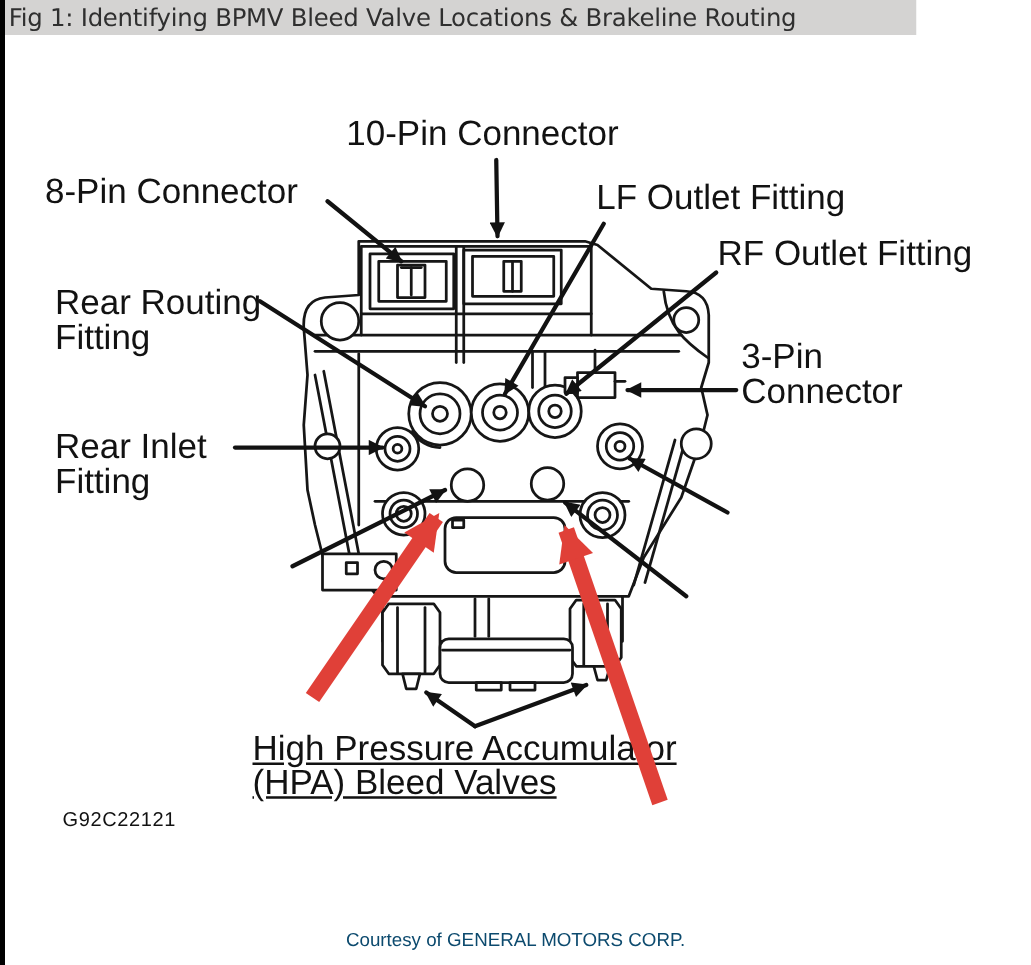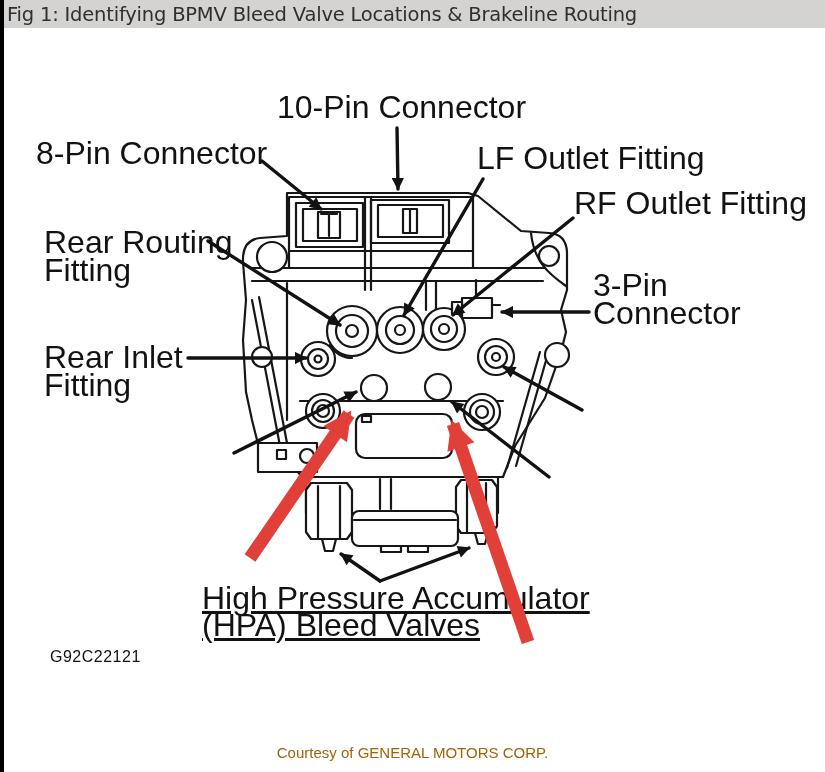--- a/index.html
+++ b/index.html
@@ -1,30 +1,30 @@
 <!DOCTYPE html>
 <html style="--accent: #e04038; --ink: #141414; --bar: #d4d3d2;"><head>
 <meta charset="utf-8">
 <style>
   html,body{margin:0;padding:0;background:#fff;}
   .page{position:relative;width:825px;height:772px;background:#ffffff;overflow:hidden;
         font-family:"Liberation Sans",sans-serif;color:var(--ink,#141414);}
   .left-rule{position:absolute;left:0;top:0;width:4px;height:772px;background:#000;z-index:6;}
-  .title-bar{position:absolute;left:0;top:0;width:825px;height:28px;background:var(--bar,#d4d3d2);
+  .title-bar{position:absolute;left:0;top:0;width:733px;height:28px;background:var(--bar,#d4d3d2);
              display:flex;align-items:center;z-index:5;}
   .title-bar .t{padding-left:7px;font-size:19.5px;font-weight:500;color:#2f2f2f;
                 font-family:"DejaVu Sans","Liberation Sans",sans-serif;letter-spacing:-0.2px;white-space:nowrap;}
   svg.layer{position:absolute;left:0;top:0;width:825px;height:772px;}
   .art{z-index:1;}
   .red{z-index:3;}
-  .label{position:absolute;font-size:32px;line-height:28px;white-space:pre-line;z-index:2;color:#121212;}
+  .label{position:absolute;font-size:28px;line-height:28px;white-space:pre-line;z-index:2;color:#121212;}
   .label.small{font-size:16px;line-height:24px;letter-spacing:0.5px;}
   .hpa{line-height:27px;text-decoration:underline;}
   .credit{position:absolute;left:0;top:744px;width:825px;text-align:center;font-size:15px;
-          color:#a16207;z-index:2;}
+          color:#0c4a6e;z-index:2;}
 </style>
 </head>
 <body>
 
 <div class="page">
 
   <div class="title-bar">
     <span class="t">Fig 1: Identifying BPMV Bleed Valve Locations &amp; Brakeline Routing</span>
   </div>
   <div class="left-rule"></div>

